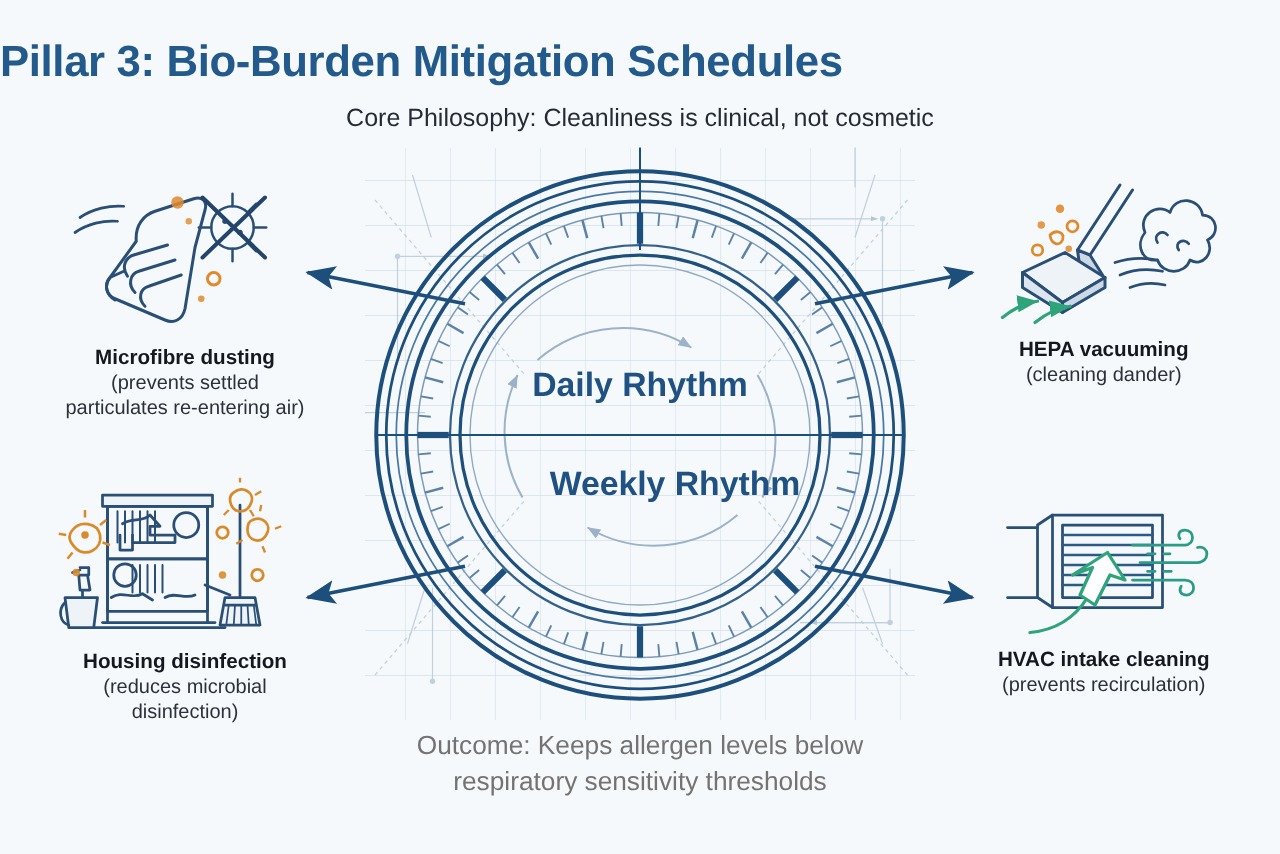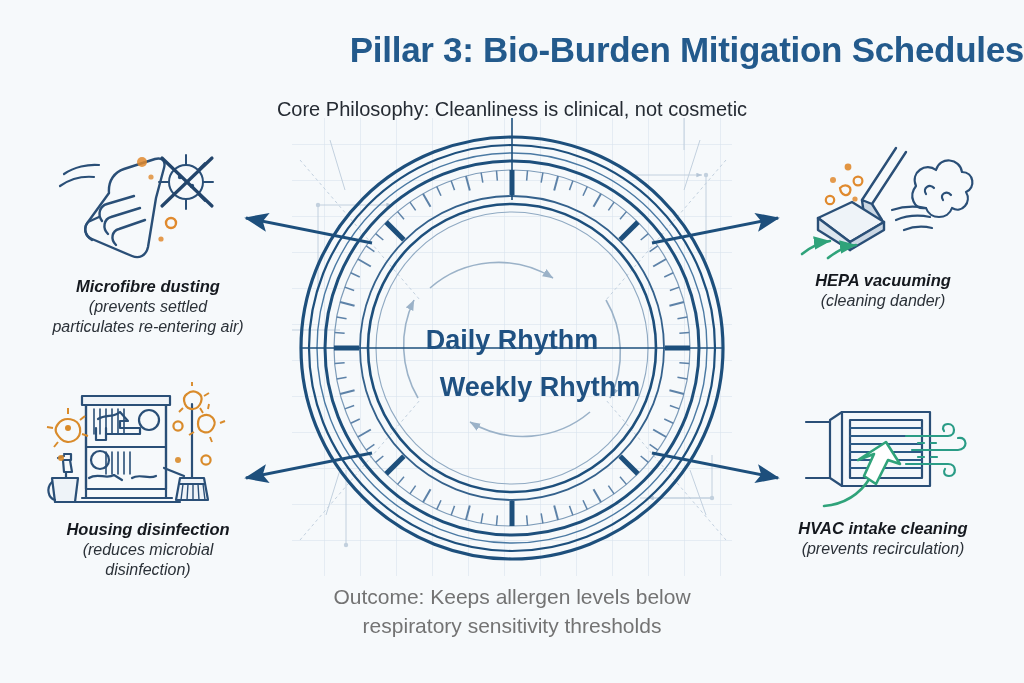--- a/index.html
+++ b/index.html
@@ -9,44 +9,44 @@
     background:#f6f9fb;
     font-family:"Liberation Sans","DejaVu Sans",sans-serif;
     position:relative;
     -webkit-font-smoothing:antialiased;
   }
   #stage{position:absolute;inset:0;width:1024px;height:683px;}
   .layer{position:absolute;inset:0;width:1024px;height:683px;}
 
   
   .title{
-    position:absolute;left:0;top:30px;width:1024px;text-align:right;
+    position:absolute;left:0;top:30px;width:1024px;text-align:left;
     font-size:35px;font-weight:bold;color:#235a8c;letter-spacing:-0.3px;
   }
   .subtitle{
-    position:absolute;left:0;top:98px;width:1024px;text-align:center;
+    position:absolute;left:0;top:84px;width:1024px;text-align:center;
     font-size:20px;color:#252b33;
   }
 
   
   .ring-label{
     position:absolute;width:1024px;text-align:center;
     font-size:27px;font-weight:bold;color:#1f5182;
   }
-  .ring-label.daily{top:293px;margin-top:32px;}
+  .ring-label.daily{top:293px;}
   .ring-label.weekly{top:372px;margin-left:28px;}
 
   
   .outcome{
     position:absolute;left:0;top:583px;width:1024px;text-align:center;
     font-size:21px;color:#737373;line-height:1.38;
   }
 
   
-  .node{position:absolute;text-align:center;font-style:italic;}
+  .node{position:absolute;text-align:center;}
   .node .hd{font-size:16.5px;font-weight:bold;color:#15191f;line-height:1.25;}
   .node .sb{font-size:16px;color:#2b3138;line-height:1.25;}
   .node-tl{left:0px;top:276px;width:296px;}
   .node-bl{left:0px;top:519px;width:296px;}
   .node-tr{left:742px;top:270px;width:282px;}
   .node-br{left:742px;top:518px;width:282px;}
 
   .icon-box{position:absolute;}
   .icon-tl{left:52px;top:146px;}
   .icon-bl{left:44px;top:382px;}

